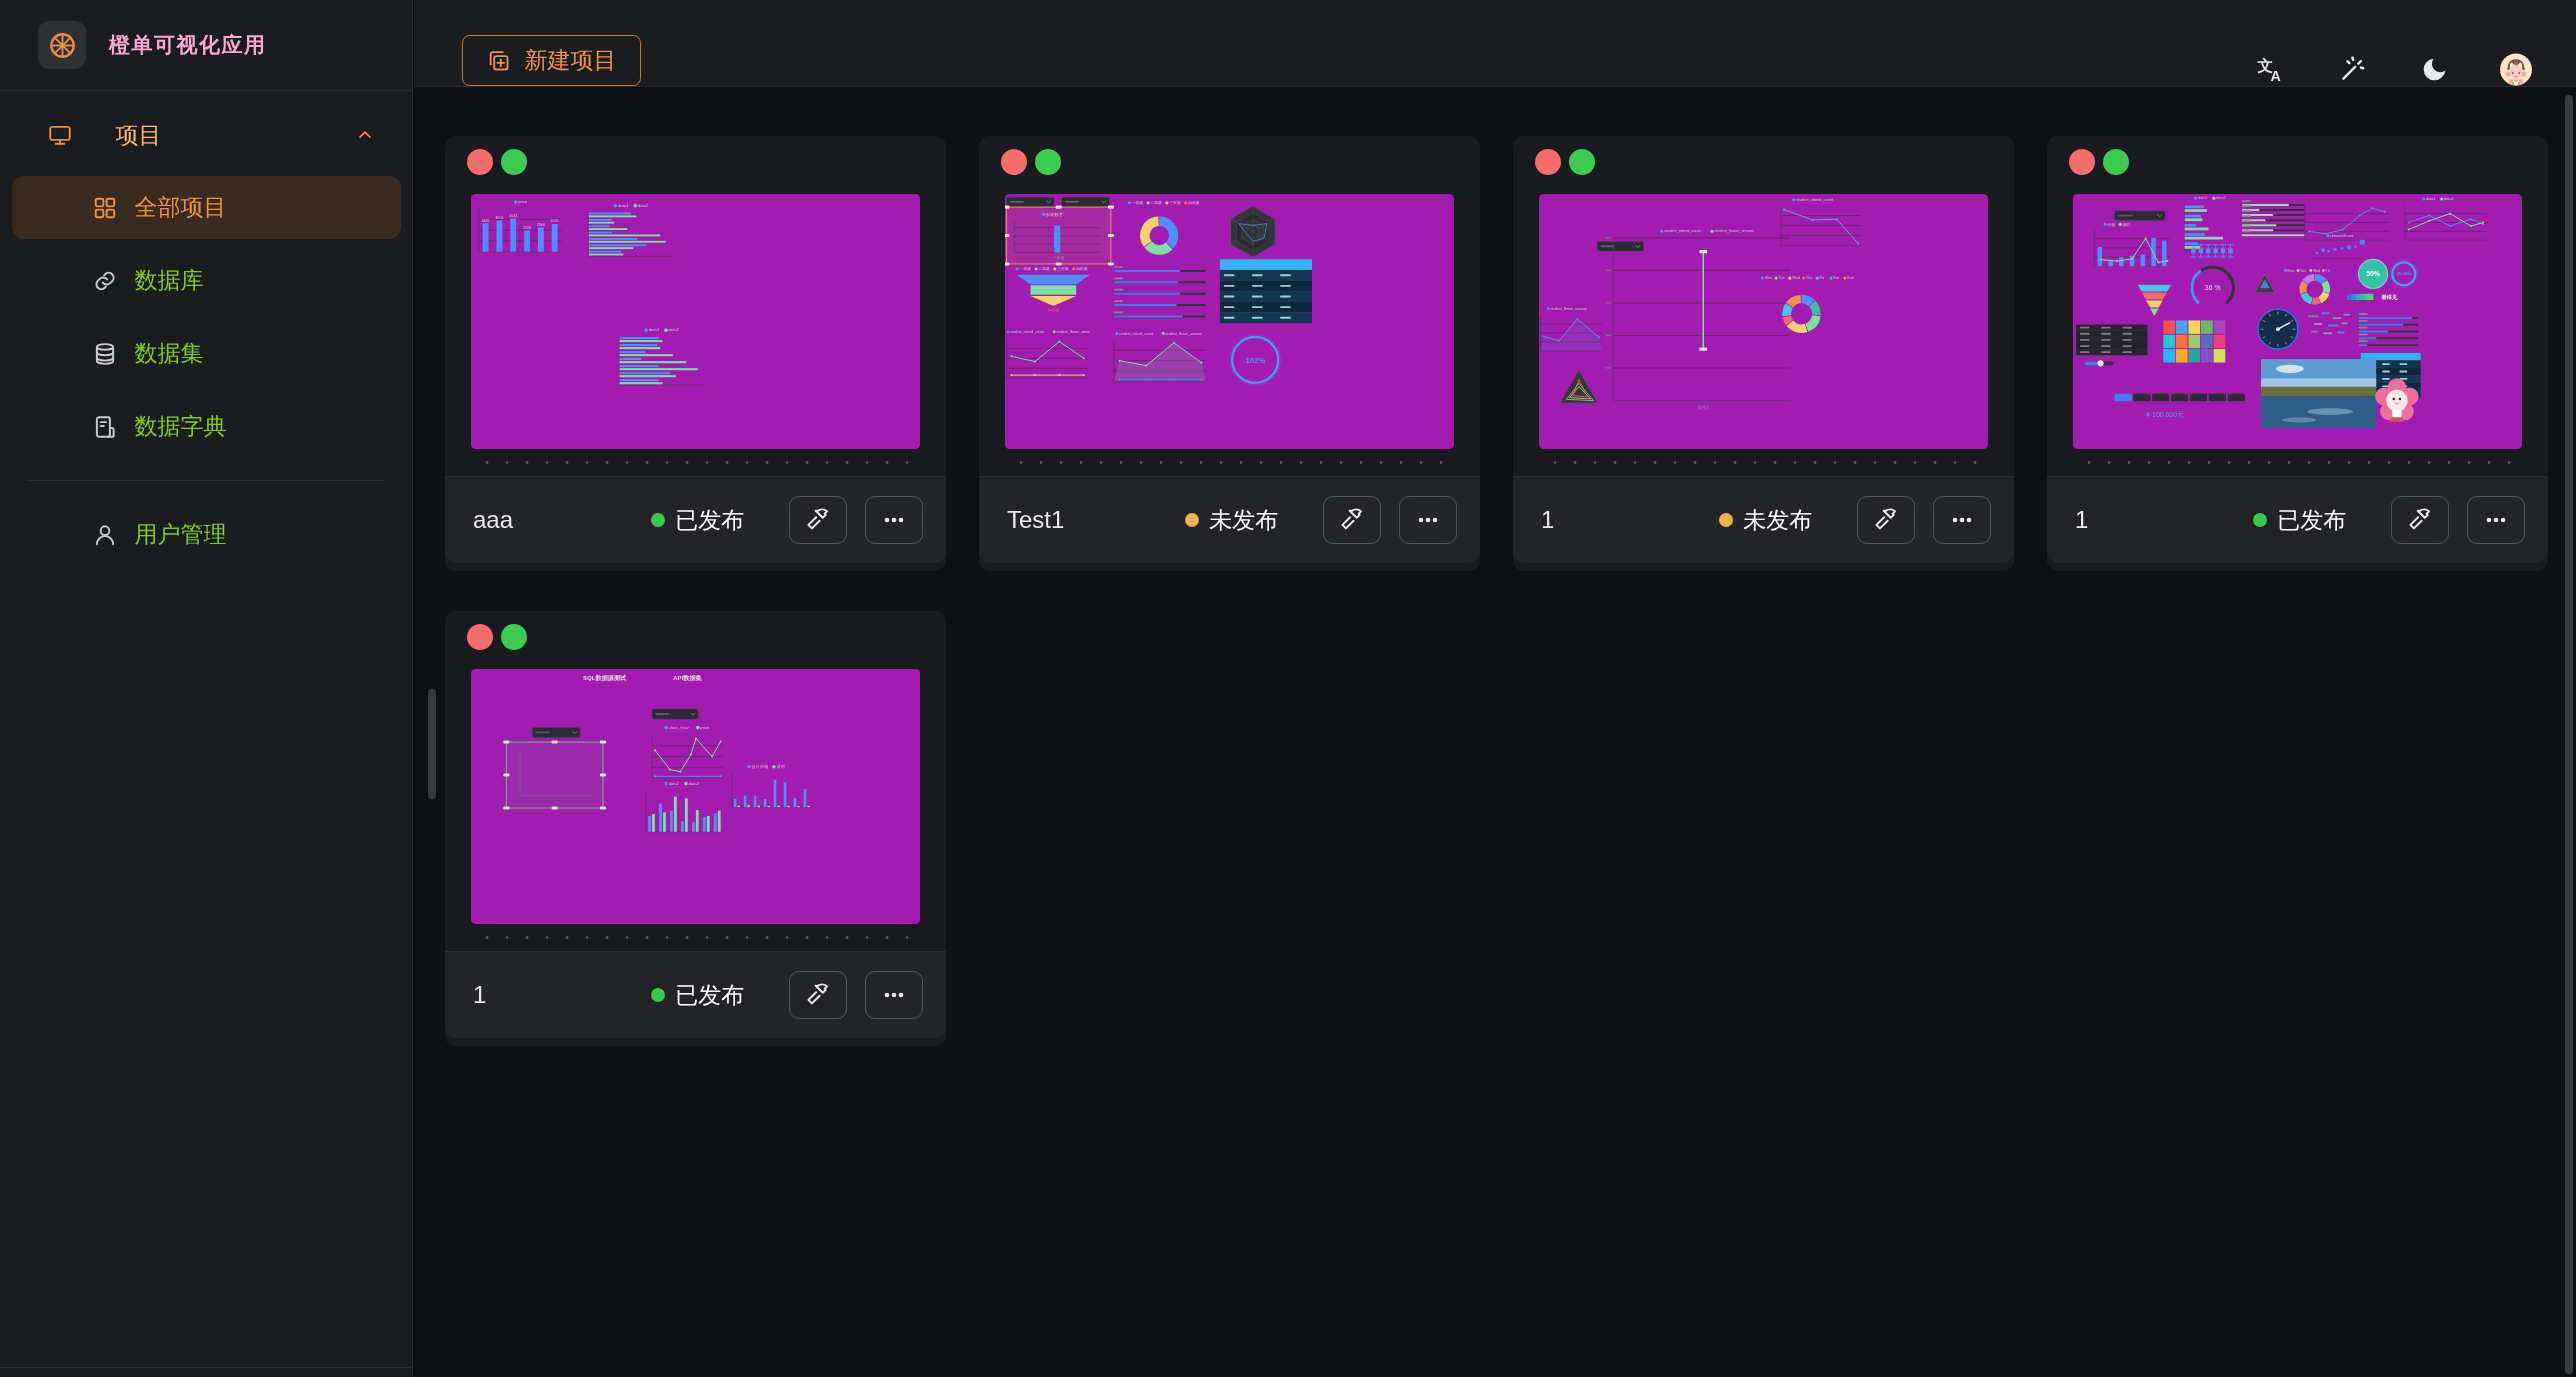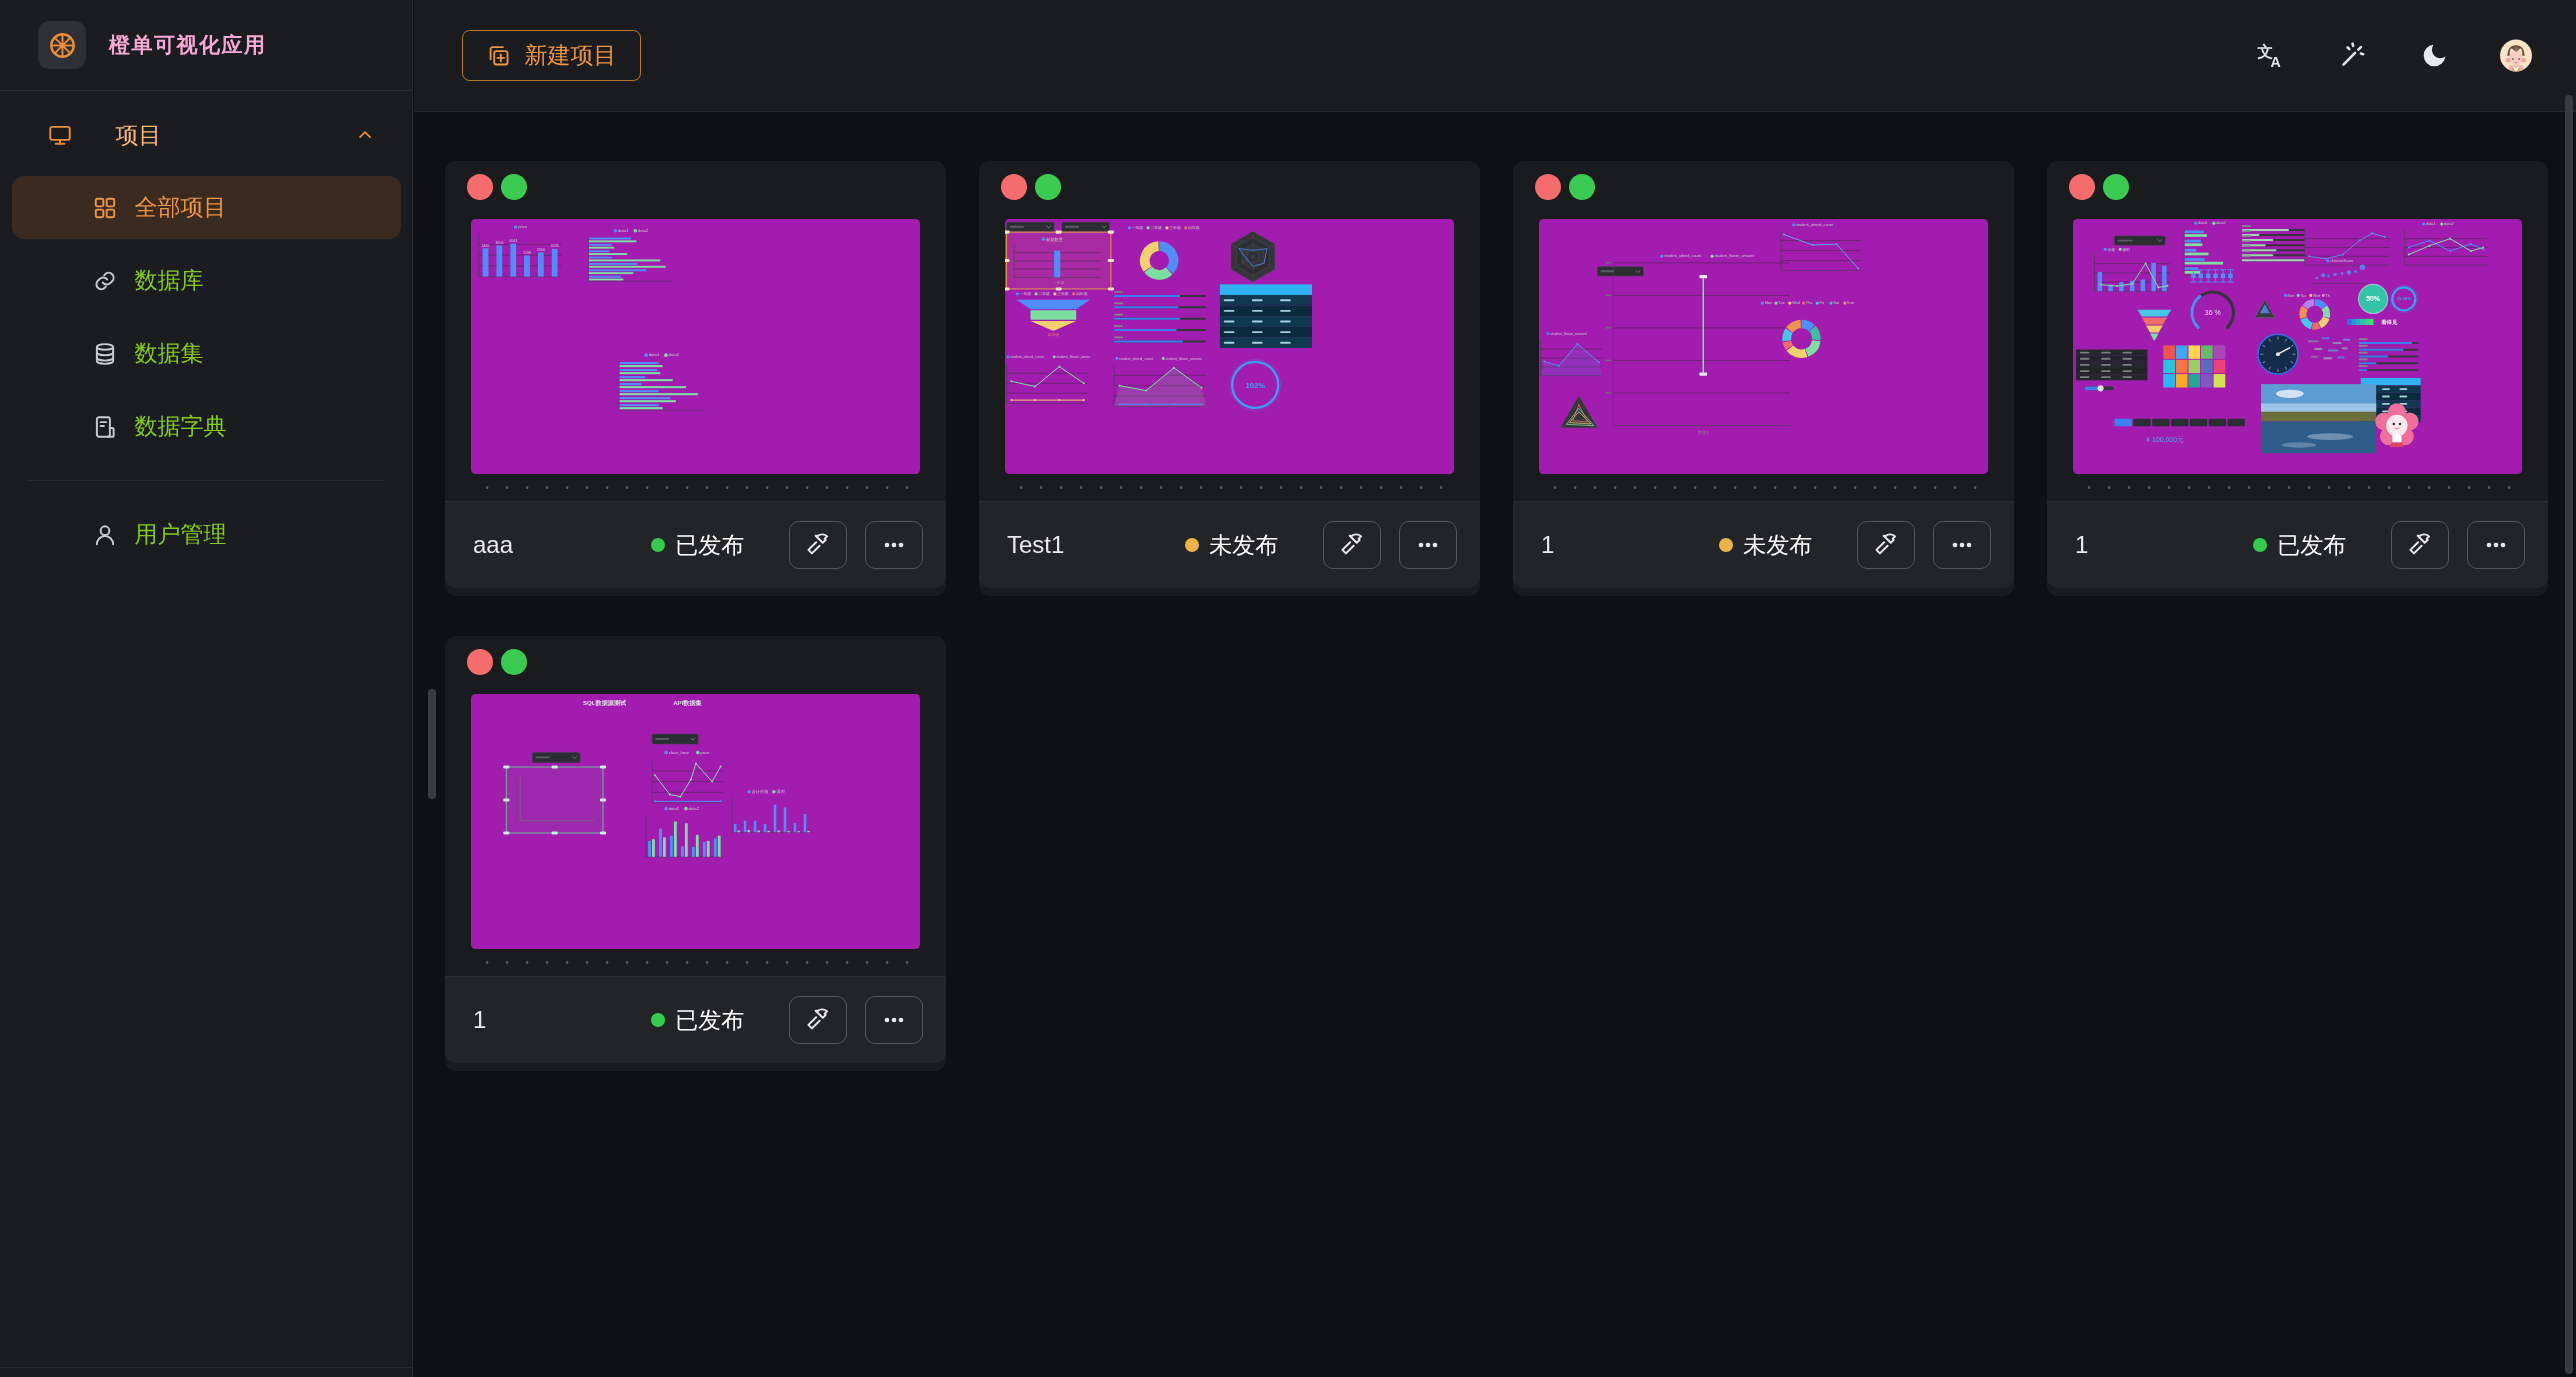--- a/index.html
+++ b/index.html
@@ -20,21 +20,21 @@
   .group-row.orange .glabel{color:#fdba74;margin-left:23px;}
   .item{display:flex;align-items:center;height:63px;border-radius:12px;padding-left:80px;gap:17px;margin-bottom:10px;cursor:pointer;}
   .item .ilabel{font-size:23px;color:#84cc16;}
   .item.active{background:#3a2a20;}
   .item.active .ilabel{color:#ef9540;}
   .side-divider{height:0.8px;background:#2b2c30;margin:21.5px 15.4px 23px 15.4px;}
   .side-bottom{position:absolute;bottom:9.2px;left:0;width:100%;height:0.8px;background:#2a2b2f;}
   .mi{flex:none}
   
   .main{position:absolute;left:414px;top:0;right:0;bottom:0;}
-  .topbar{height:112px;background:#1b1c20;border-bottom:0.8px solid #26272c;display:flex;align-items:center;padding:0 43px 0 48px;box-sizing:border-box;}
+  .topbar{height:87px;background:#1b1c20;border-bottom:0.8px solid #26272c;display:flex;align-items:flex-end;padding:0 43px 0 48px;box-sizing:border-box;}
   .new-btn{display:flex;align-items:center;gap:14px;height:51px;padding:0 23px;border:1.5px solid #c07a30;border-radius:7.7px;background:transparent;color:#ef9540;font-size:23px;cursor:pointer;font-family:inherit;}
   .top-icons{margin-left:auto;display:flex;align-items:center;gap:48px;}
   .tico{width:34px;height:34px;display:flex;align-items:center;justify-content:center;cursor:pointer;background:none;border:none;padding:0;}
   
   .cards{padding:49px 23px 0 31px;display:flex;flex-wrap:wrap;gap:40px 33px;}
   .card{width:501px;height:435px;background:#1a1b1f;border-radius:10.7px;position:relative;cursor:pointer;}
   .traffic{position:absolute;top:13px;left:21.5px;display:flex;gap:8.4px;}
   .tdot{width:26px;height:26px;border-radius:50%;}
   .tdot.r{background:#f56c6c;}
   .tdot.g{background:#3bcb51;}

